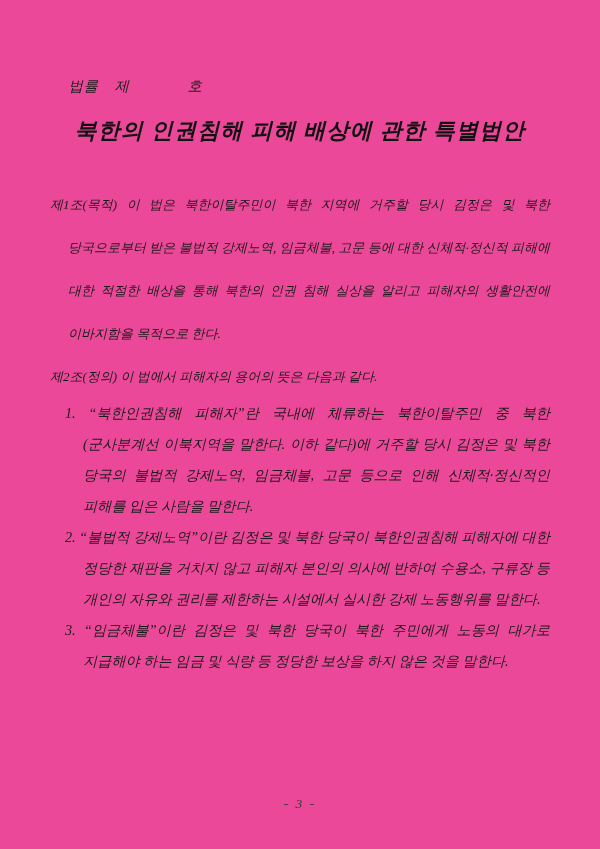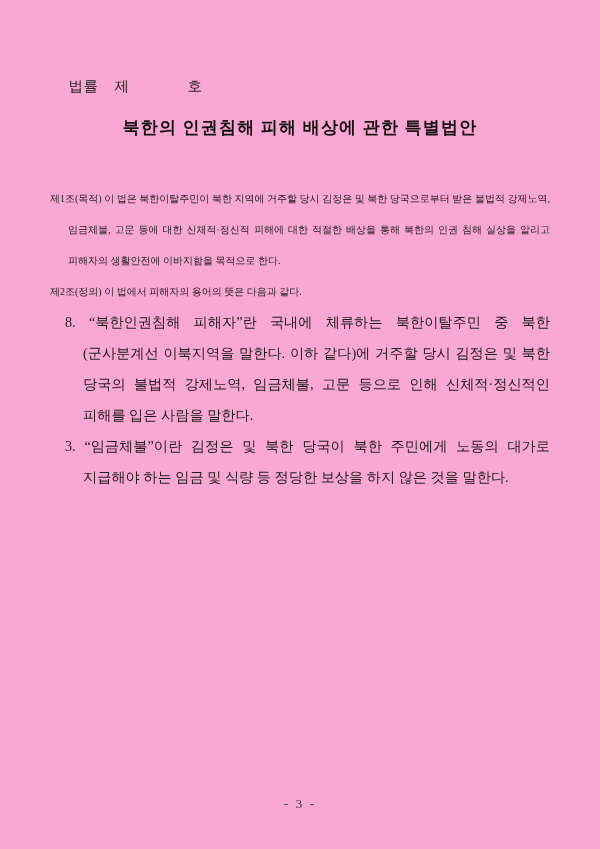--- a/index.html
+++ b/index.html
@@ -14,21 +14,22 @@
     position: relative;
     overflow: hidden;
     font-family: "Liberation Serif", "DejaVu Serif", serif;
     color: #1b1b1b;
     -webkit-font-smoothing: antialiased;
   }
 
   .page {
     position: absolute;
     inset: 0;
-    background: #f9a8d4;
+    background: #ec4899;
+    font-style: italic;
   }
 
   
   .law-header {
     position: absolute;
     left: 52px;
     top: 60px;
     font-size: 14.5px;
     letter-spacing: 0.5px;
     color: #20201f;
@@ -38,38 +39,38 @@
   .law-header .gap-sm { display: inline-block; width: 16px; }
   .law-header .gap-lg { display: inline-block; width: 58px; }
 
   
   .doc-title {
     position: absolute;
     left: 0;
     right: 0;
     top: 116px;
     text-align: center;
-    font-size: 17px;
+    font-size: 22px;
     font-weight: bold;
     letter-spacing: 1.2px;
     color: #111111;
   }
 
   
   .body-block {
     position: absolute;
     left: 50px;
     top: 183px;
     width: 500px;
   }
 
   
   .article {
-    font-size: 10px;
-    line-height: 31px;
+    font-size: 13px;
+    line-height: 43px;
     text-align: justify;
     text-justify: inter-character;
     margin: 0 0 0 0;
     padding-left: 18px;
     text-indent: -18px;
     word-break: keep-all;
     color: #1b1b1b;
   }
 
   
@@ -117,22 +118,23 @@
   </div>
 
   <div class="doc-title">북한의 인권침해 피해 배상에 관한 특별법안</div>
 
   <div class="body-block">
 
     <p class="article">제1조(목적) 이 법은 북한이탈주민이 북한 지역에 거주할 당시 김정은 및 북한 당국으로부터 받은 불법적 강제노역, 임금체불, 고문 등에 대한 신체적·정신적 피해에 대한 적절한 배상을 통해 북한의 인권 침해 실상을 알리고 피해자의 생활안전에 이바지함을 목적으로 한다.</p>
 
     <p class="article flush">제2조(정의) 이 법에서 피해자의 용어의 뜻은 다음과 같다.</p>
 
-    <p class="sub-item">8. “북한인권침해 피해자”란 국내에 체류하는 북한이탈주민 중 북한 (군사분계선 이북지역을 말한다. 이하 같다)에 거주할 당시 김정은 및 북한 당국의 불법적 강제노역, 임금체불, 고문 등으로 인해 신체적·정신적인 피해를 입은 사람을 말한다.</p>
+    <p class="sub-item">1. “북한인권침해 피해자”란 국내에 체류하는 북한이탈주민 중 북한 (군사분계선 이북지역을 말한다. 이하 같다)에 거주할 당시 김정은 및 북한 당국의 불법적 강제노역, 임금체불, 고문 등으로 인해 신체적·정신적인 피해를 입은 사람을 말한다.</p>
 
+    <p class="sub-item">2. “불법적 강제노역”이란 김정은 및 북한 당국이 북한인권침해 피해자에 대한 정당한 재판을 거치지 않고 피해자 본인의 의사에 반하여 수용소, 구류장 등 개인의 자유와 권리를 제한하는 시설에서 실시한 강제 노동행위를 말한다.</p>
 
     <p class="sub-item">3. “임금체불”이란 김정은 및 북한 당국이 북한 주민에게 노동의 대가로 지급해야 하는 임금 및 식량 등 정당한 보상을 하지 않은 것을 말한다.</p>
 
 
 
   </div>
 
   <div class="page-number">- 3 -</div>
 
 </div>

